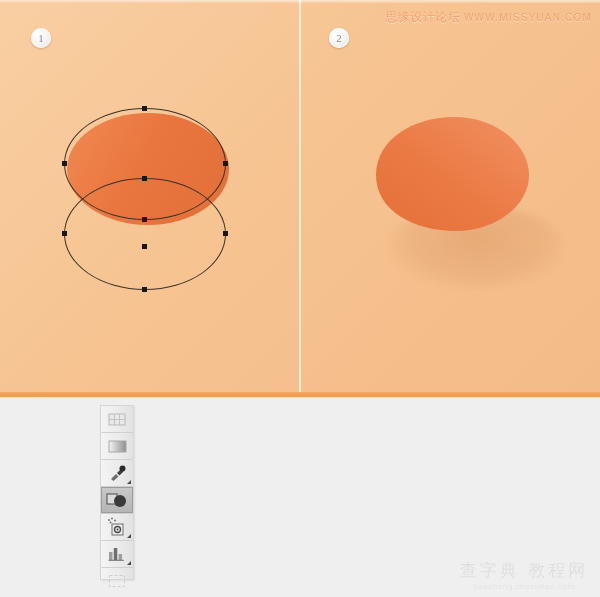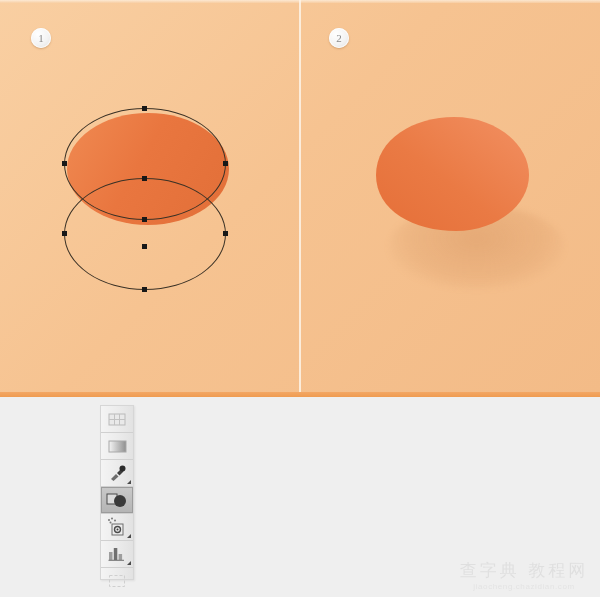--- a/index.html
+++ b/index.html
@@ -242,20 +242,24 @@
       <path d="M 10,62
                C 10,26 48,4 88,4
                C 131,4 163,32 163,62
                C 163,94 128,118 90,118
                C 48,118 10,98 10,62 Z" fill="url(#eggGrad)"></path>
     </svg>
 
     <div class="step-badge" id="badge-1">1</div>
     <div class="step-badge" id="badge-2">2</div>
 
+    <div id="watermark-top">
+      <span class="cn">思缘设计论坛</span>
+      <span class="url">WWW.MISSYUAN.COM</span>
+    </div>
   </div>
 
   <div id="bottom-area">
     <div id="bottom-top-strip"></div>
 
     <div id="toolbar">
 
       <div class="tool">
         <svg width="18" height="13">
           <rect x="1" y="1" width="16" height="11" fill="#e9e9e9" stroke="#b9b9b9"></rect>

